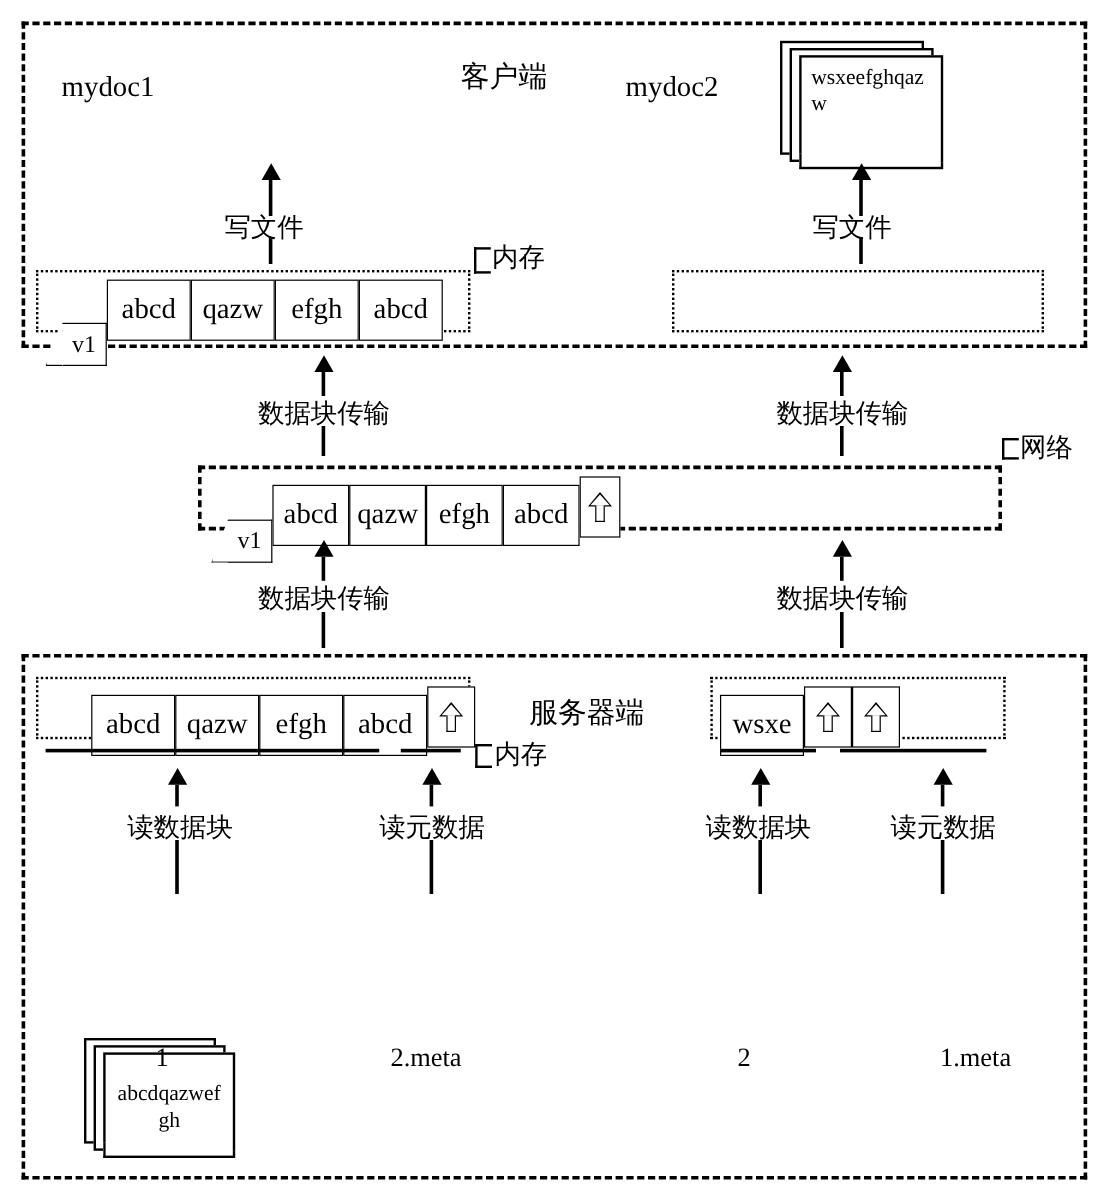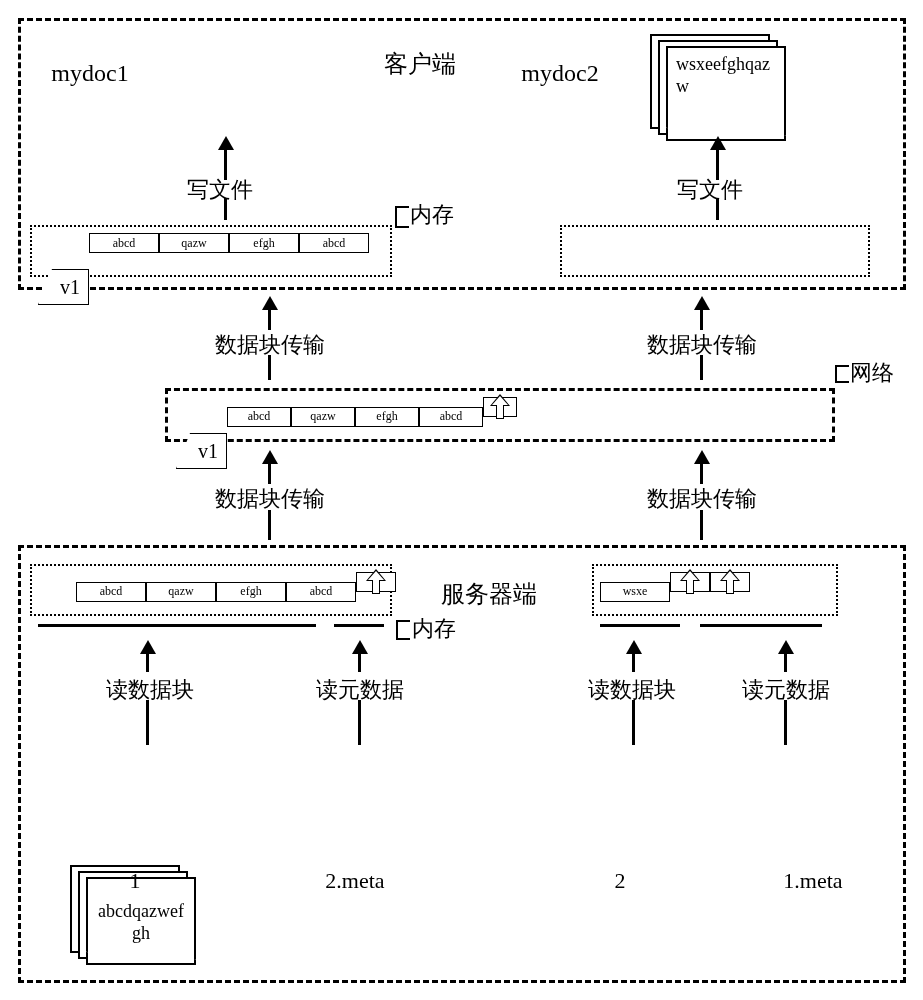--- a/index.html
+++ b/index.html
@@ -21,23 +21,23 @@
     border: 3px dashed #000;
   }
   .dotted-box {
     border: 2px dotted #000;
   }
   .cell {
     border: 1px solid #000;
     display: inline-flex;
     align-items: center;
     justify-content: center;
-    height: 20px;
-    background: #fff;
-    font-size: 12px;
+    height: 51px;
+    background: #fff;
+    font-size: 24px;
     padding: 0 2px;
   }
   .row { white-space: nowrap; font-size: 0; }
   .label { font-size: 24px; text-align: center; }
   .label-sm { font-size: 22px; text-align: center; }
 
   
   .doc-stack {
     position: relative;
     width: 140px;

